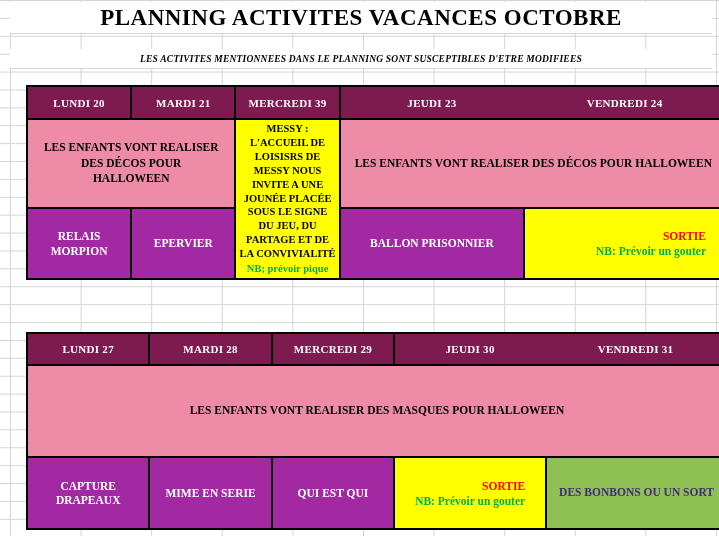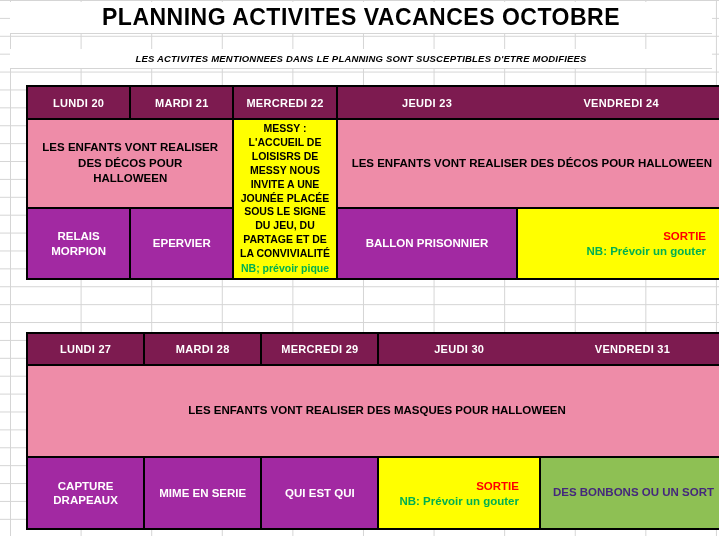--- a/index.html
+++ b/index.html
@@ -8,20 +8,21 @@
     font-family:"Liberation Sans", sans-serif;
     background:#ffffff;
   }
   .sheet{
     position:relative;width:719px;height:536px;background:#fff;
     background-image:
       linear-gradient(to right, #d5d5d5 1px, transparent 1px),
       linear-gradient(to bottom, #d5d5d5 1px, transparent 1px);
     background-size:70.6px 17.9px, 70.6px 17.9px;
     background-position:10px 0, 0 0;
+    font-family:Liberation Serif, serif;
   }
   .merged-white{
     position:absolute;left:10px;width:702px;background:#fff;
     display:flex;align-items:center;justify-content:center;
     border-bottom:1px solid #d5d5d5;
   }
   .title-cell{top:2px;height:31px;}
   .title-text{
     font-size:23px;font-weight:bold;color:#000;letter-spacing:0.5px;
     white-space:nowrap;
@@ -90,21 +91,21 @@
   </div>
 
   <div class="weektable" id="week1">
     <div class="cell hdr w1-h1">
       <span>LUNDI 20</span>
     </div>
     <div class="cell hdr w1-h2">
       <span>MARDI 21</span>
     </div>
     <div class="cell hdr w1-h3">
-      <span>MERCREDI 22</span>
+      <span>MERCREDI 39</span>
     </div>
     <div class="cell hdr w1-h4">
       <span>JEUDI 23</span>
     </div>
     <div class="cell hdr no-left w1-h5">
       <span>VENDREDI 24</span>
     </div>
 
     <div class="cell pink w1-decosL">
       <span>LES ENFANTS VONT REALISER DES DÉCOS POUR HALLOWEEN</span>

